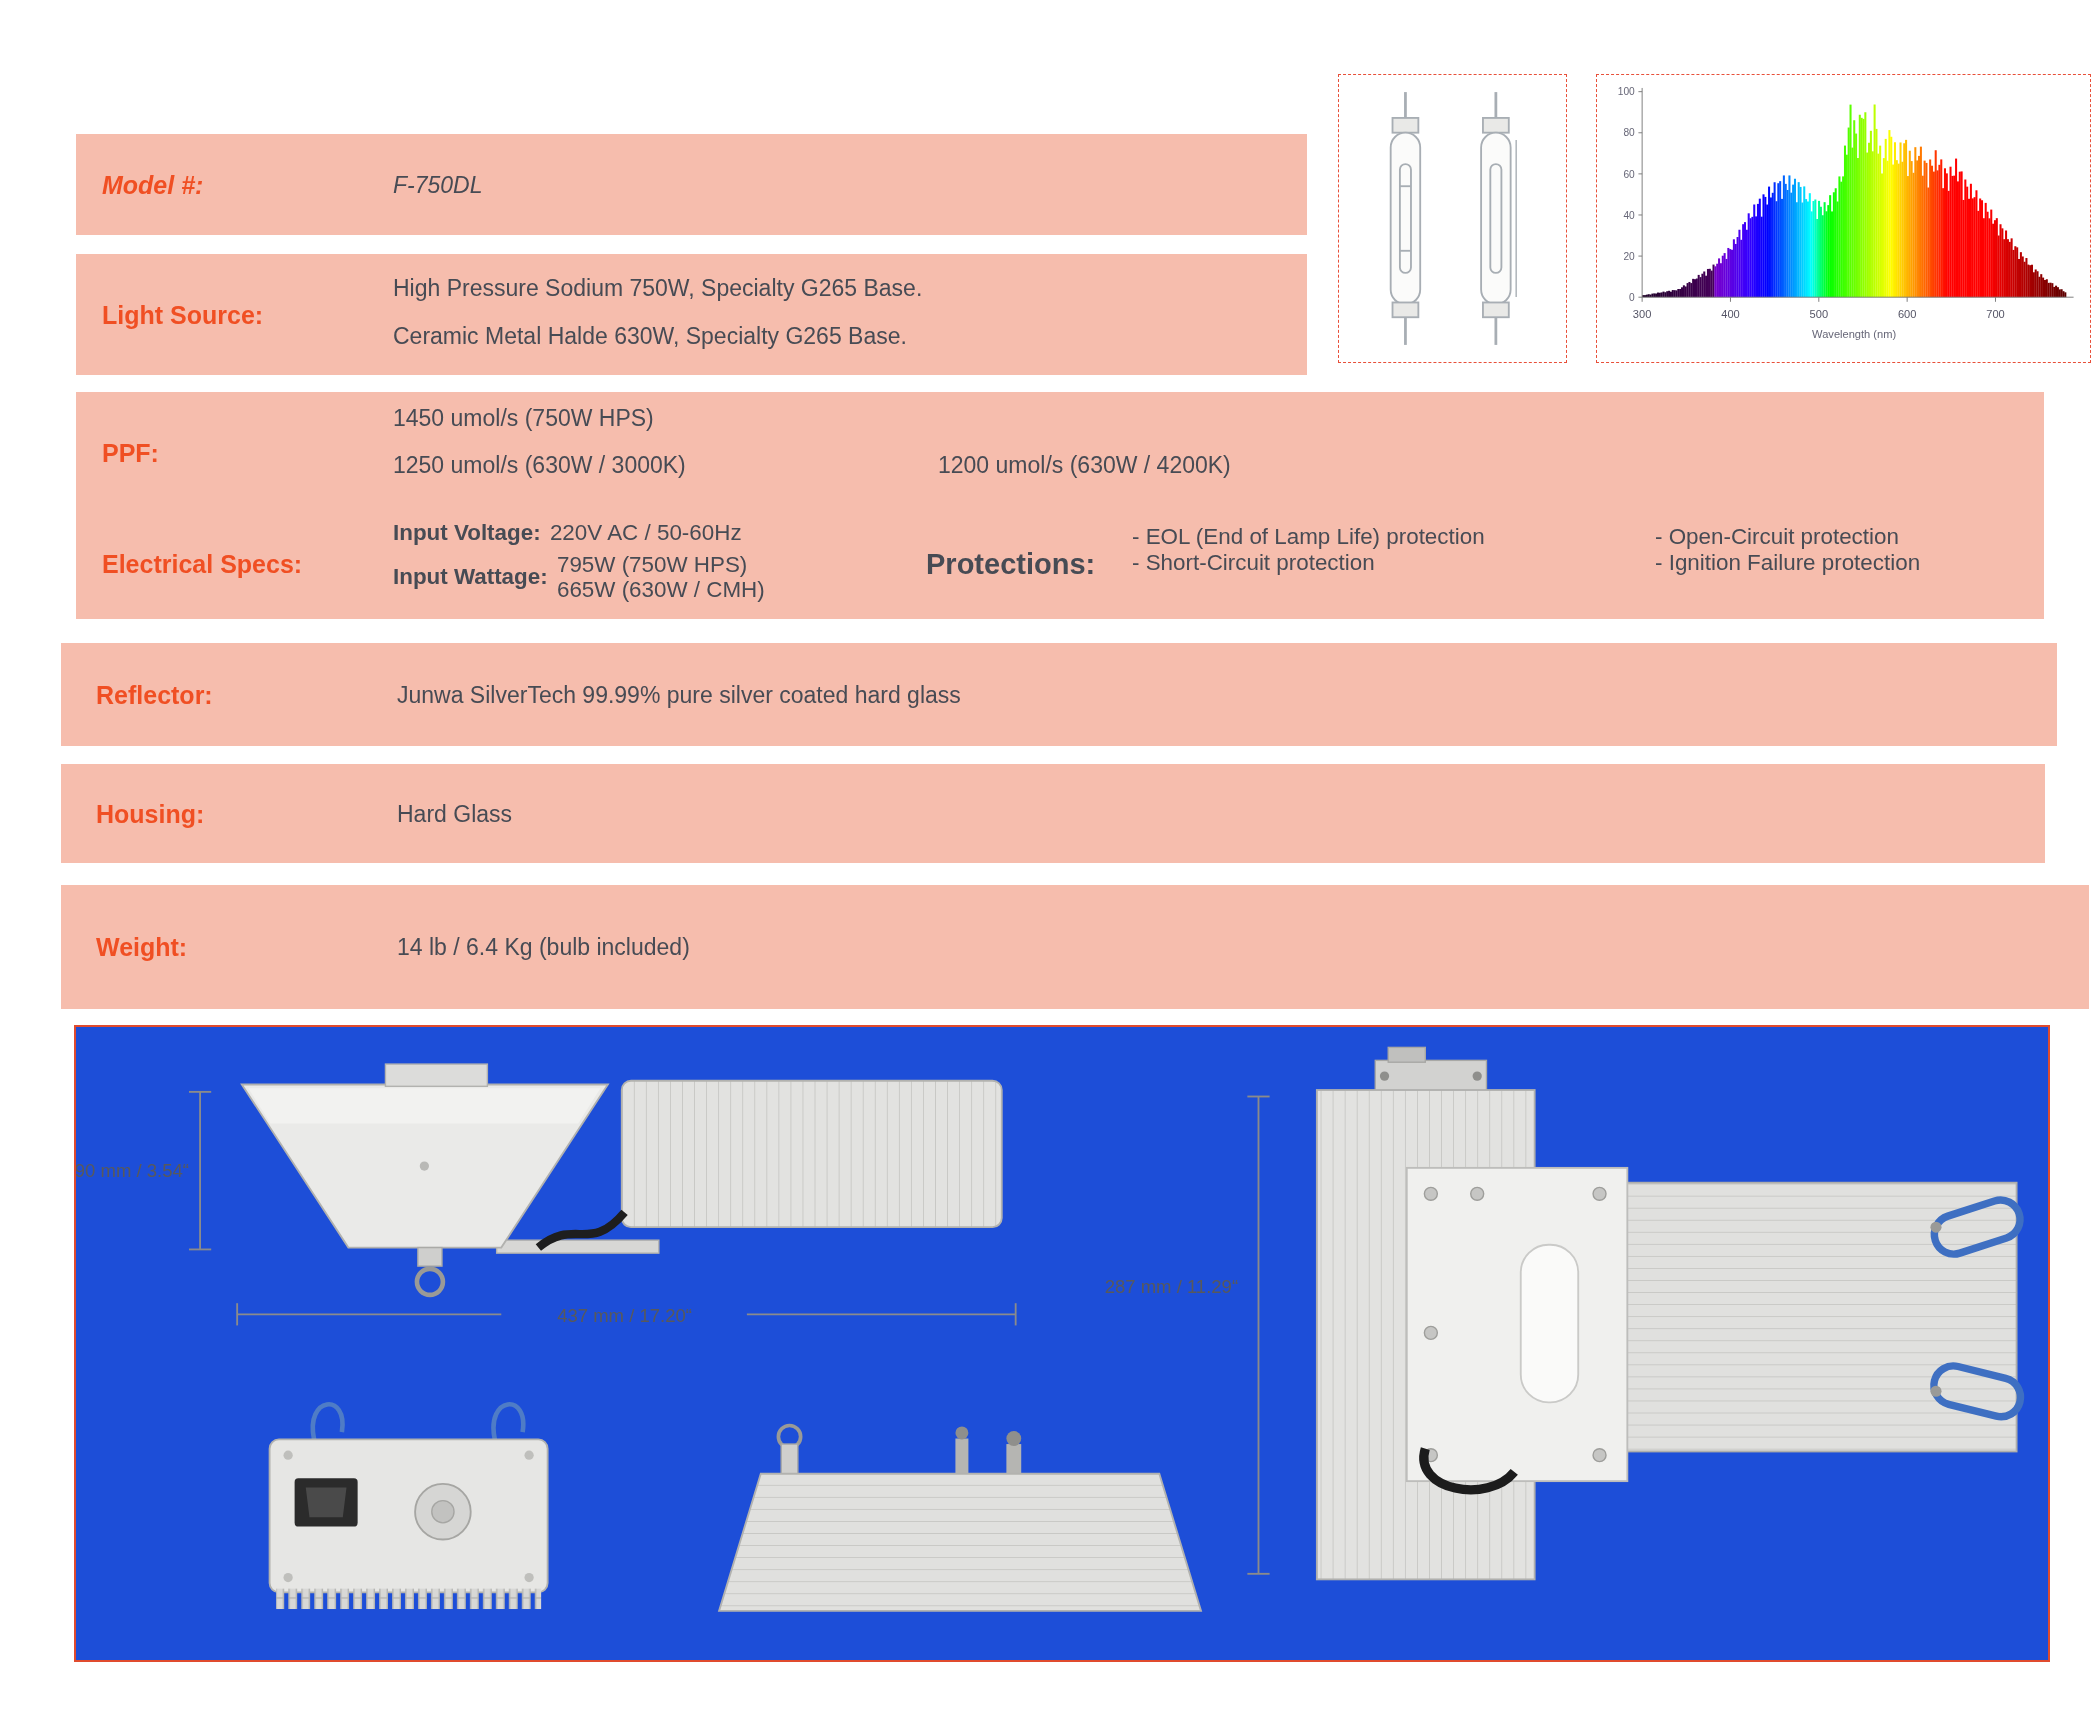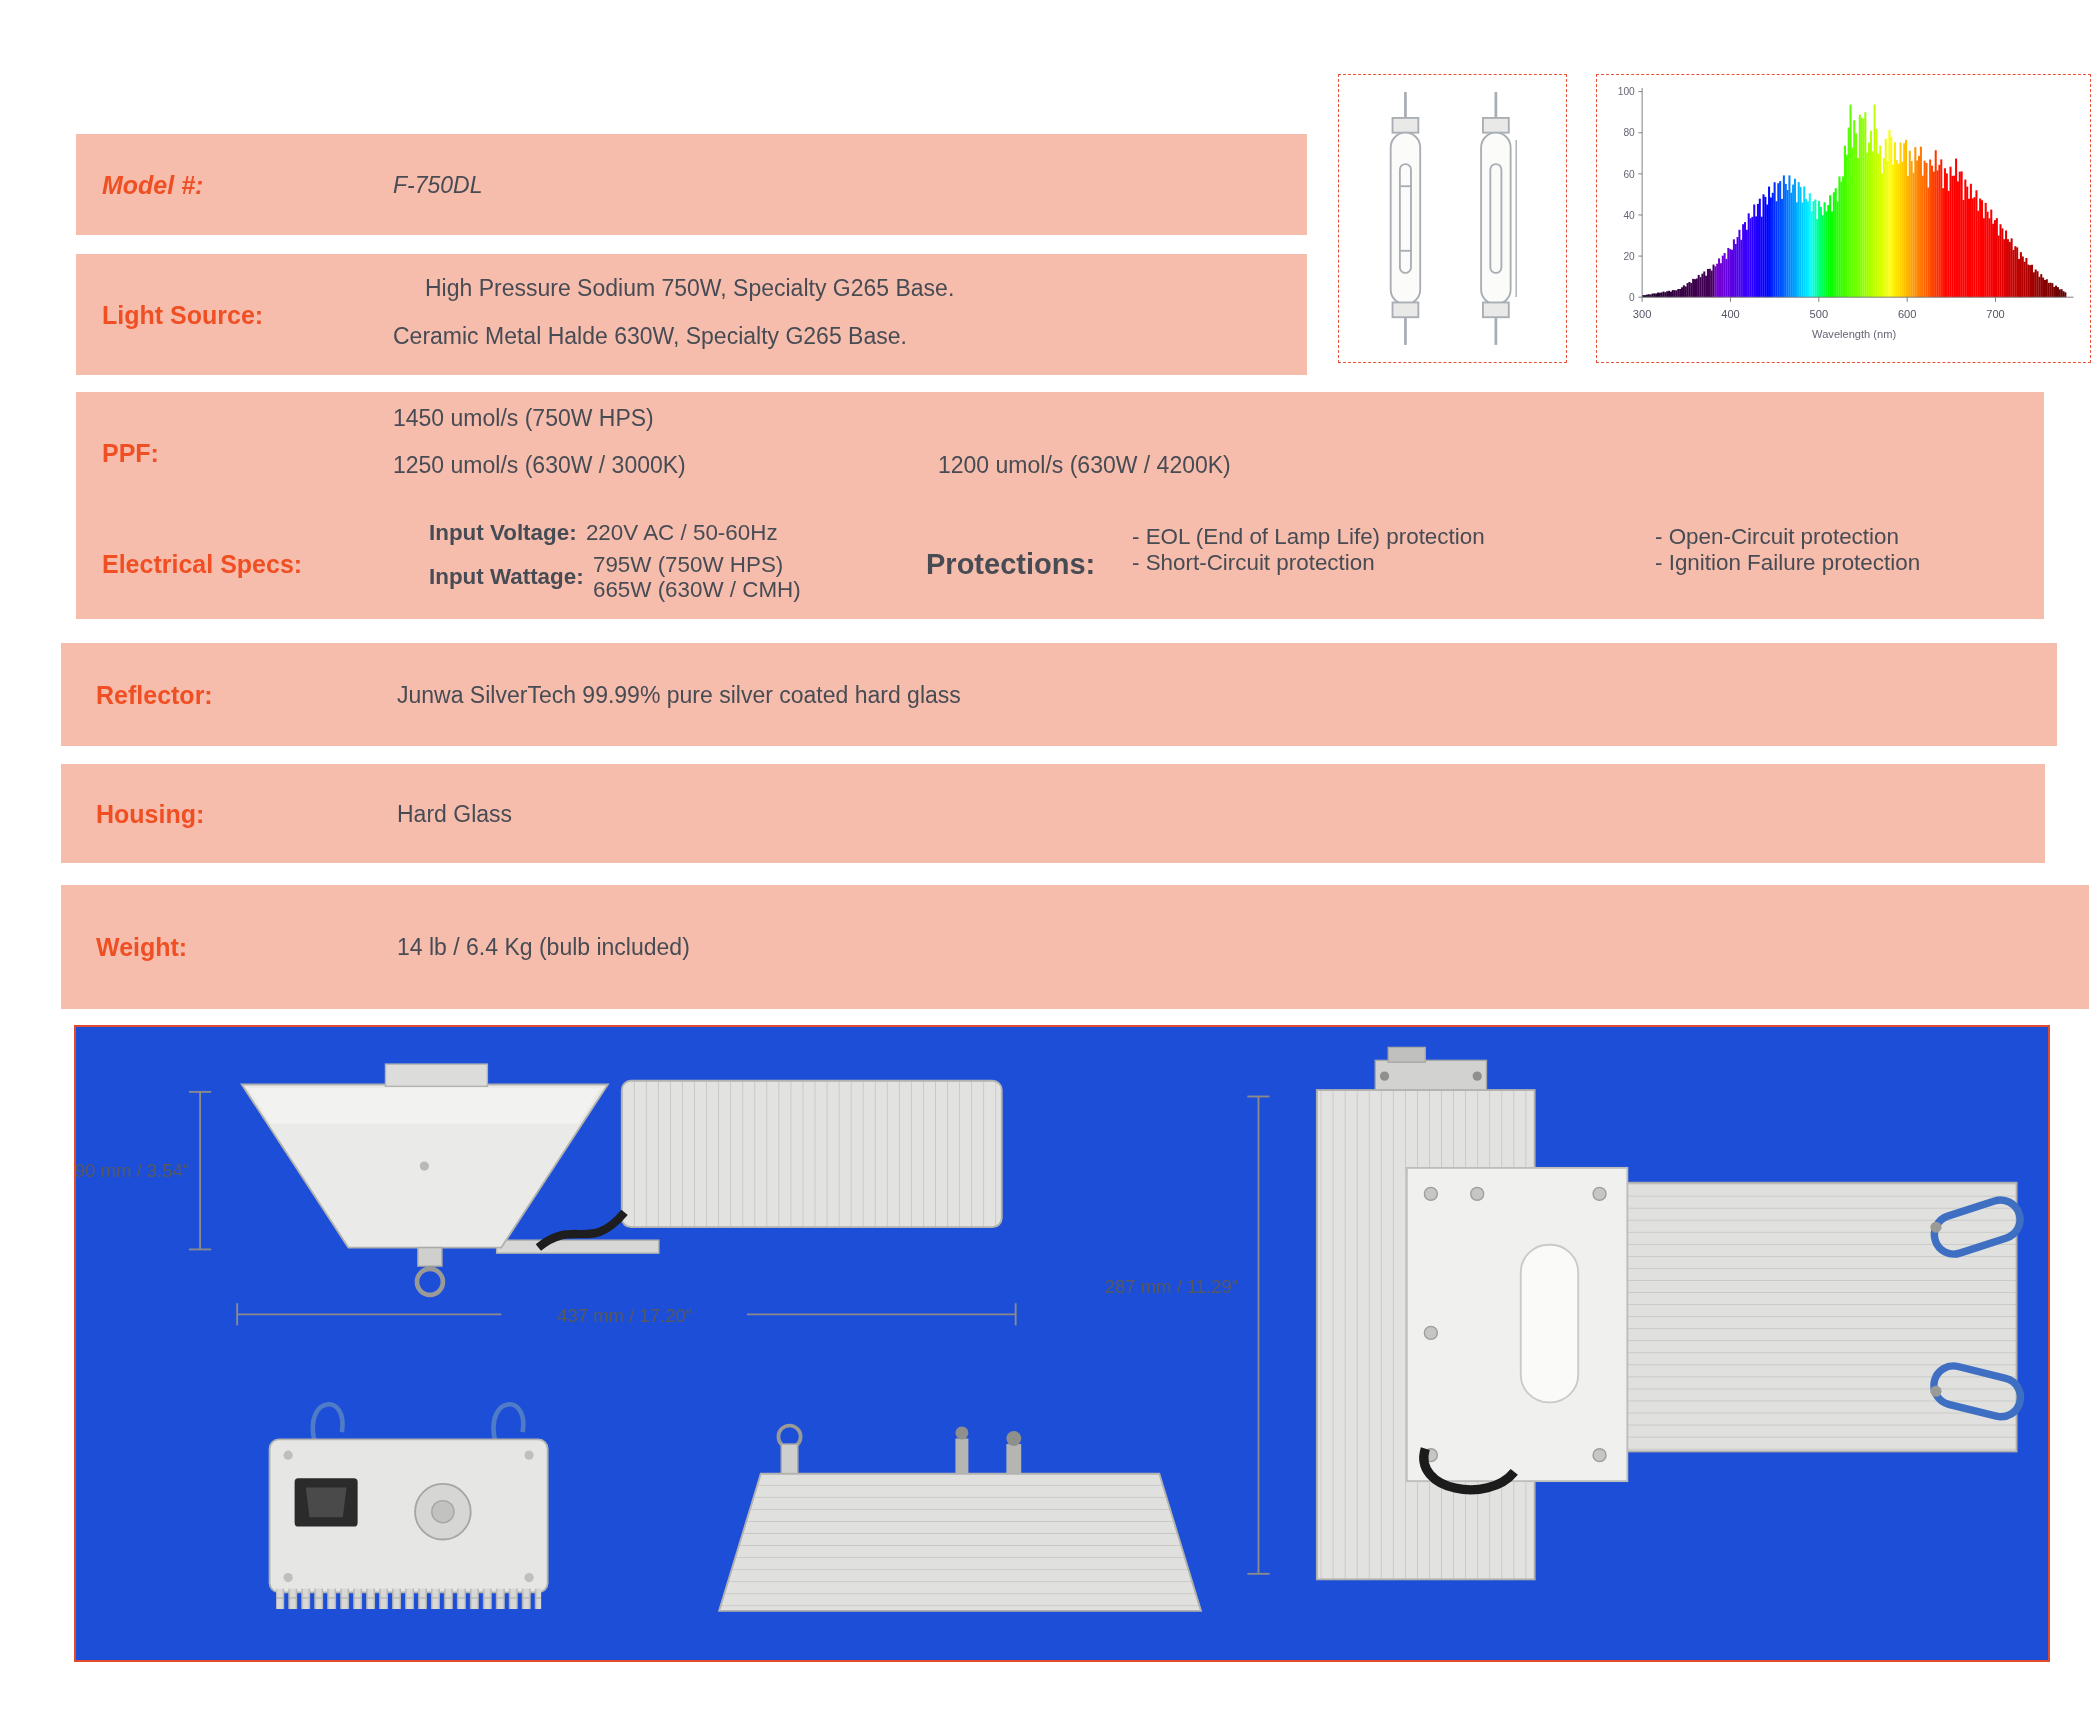--- a/index.html
+++ b/index.html
@@ -22,32 +22,32 @@
   #row-weight     {left:61px;  top:885px; width:1984px; height:124px;padding-left:44px;}
 
   .row-label{
     position:absolute;left:26px;top:50%;transform:translateY(-50%);
     font-size:25px;font-weight:bold;color:#f04f23;white-space:nowrap;
   }
   .spec-row.wide-left .row-label{left:35px;}
 
   .v{position:absolute;font-size:23px;color:#474b54;white-space:nowrap;}
   #row-model .v-center{left:317px;top:50%;transform:translateY(-50%);}
-  #row-light .v1{left:317px;top:20.5px;margin-left:32px;}
+  #row-light .v1{left:317px;top:20.5px;}
   #row-light .v2{left:317px;top:69px;}
   #row-ppf .v1 {left:317px;top:13px;}
   #row-ppf .v2a{left:317px;top:60px;}
   #row-ppf .v2b{left:862px;top:60px;}
   #row-reflector .v-center,
   #row-housing   .v-center,
   #row-weight    .v-center{left:336px;top:50%;transform:translateY(-50%);}
 
   .elec-io{position:absolute;left:317px;top:11.2px;font-size:22.4px;color:#474b54;}
   .elec-line{display:flex;gap:9.3px;align-items:center;margin-bottom:5.6px;white-space:nowrap;}
-  .elec-k{font-weight:bold;margin-left:36px;}
+  .elec-k{font-weight:bold;}
   .stacked{display:flex;flex-direction:column;line-height:1.12;}
   .elec-prot-label{
     position:absolute;left:850px;top:50%;transform:translateY(-50%);
     font-weight:bold;font-size:29px;color:#474b54;white-space:nowrap;
   }
   .prot-col{position:absolute;top:15px;font-size:22.4px;color:#474b54;
     display:flex;flex-direction:column;white-space:nowrap;}
   .prot-c1{left:1056px;}
   .prot-c2{left:1579px;}
 

